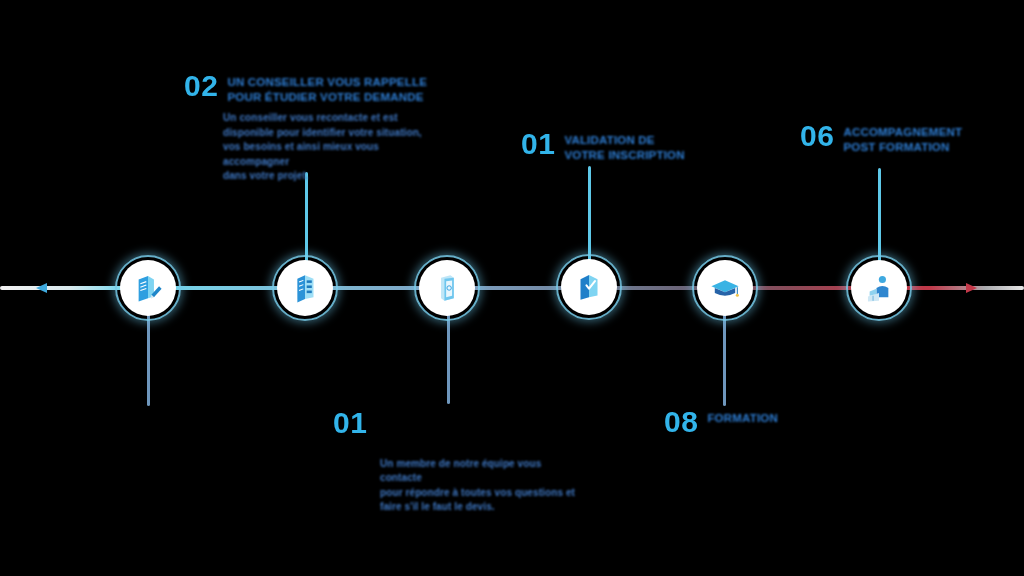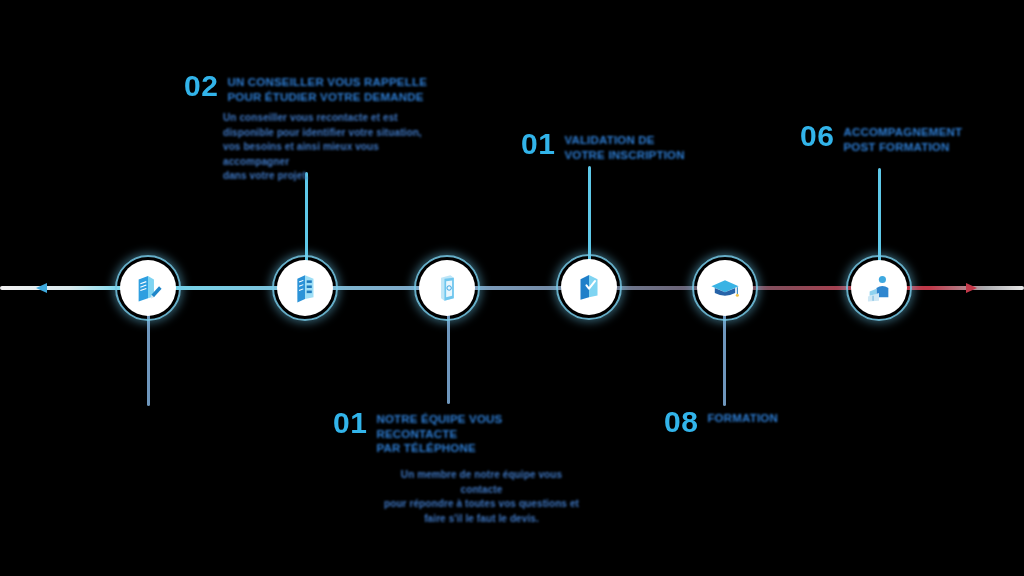--- a/index.html
+++ b/index.html
@@ -144,21 +144,21 @@
   .desc {
     font-size: 10px;
     color: #3f78c4;
     line-height: 1.45;
     letter-spacing: 0.1px;
     filter: blur(0.9px);
     white-space: pre-line;
     font-weight: bold;
   }
   .desc.indent-a { margin-top: 7px; margin-left: 39px; }
-  .desc.indent-b { margin-top: 12px; margin-left: 47px; text-align: center; }
+  .desc.indent-b { margin-top: 20px; margin-left: 47px; }
 </style>
 </head>
 <body>
 
 <div id="stage">
 
   <div class="axis-wrap">
     <div class="axis-line"></div>
     <div class="axis-arrow-left"></div>
     <div class="axis-arrow-right"></div>
@@ -261,24 +261,20 @@
     </div>
     <div class="desc indent-a">Un conseiller vous recontacte et est
 disponible pour identifier votre situation,
 vos besoins et ainsi mieux vous accompagner
 dans votre projet.</div>
   </div>
 
   <div class="block" style="left:333px; top:409px; width:250px;">
     <div class="row">
       <div class="num">01</div>
-      <div class="heads">
-        <div class="head">NOTRE ÉQUIPE VOUS RECONTACTE
-PAR TÉLÉPHONE</div>
-      </div>
     </div>
     <div class="desc indent-b">Un membre de notre équipe vous contacte
 pour répondre à toutes vos questions et
 faire s'il le faut le devis.</div>
   </div>
 
   <div class="block" style="left:521px; top:130px; width:200px;">
     <div class="row">
       <div class="num">01</div>
       <div class="heads">

